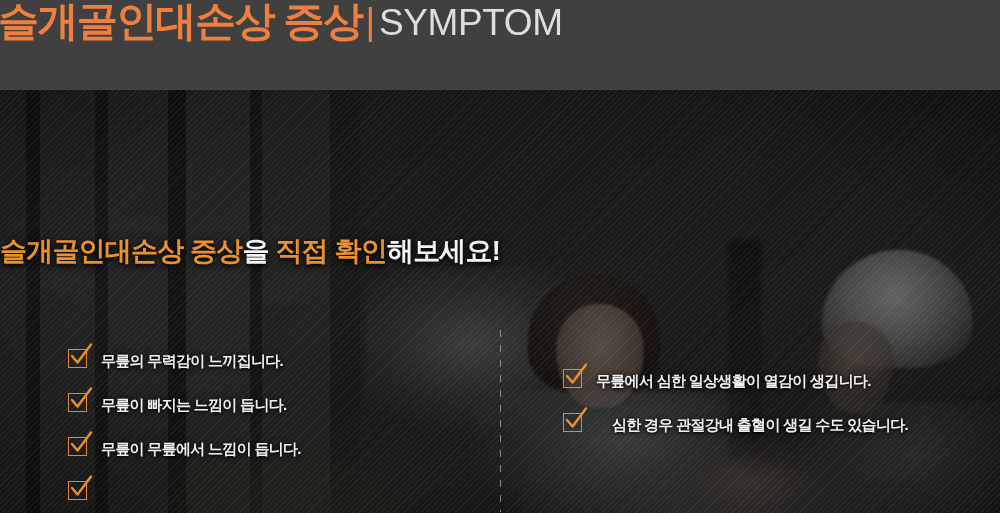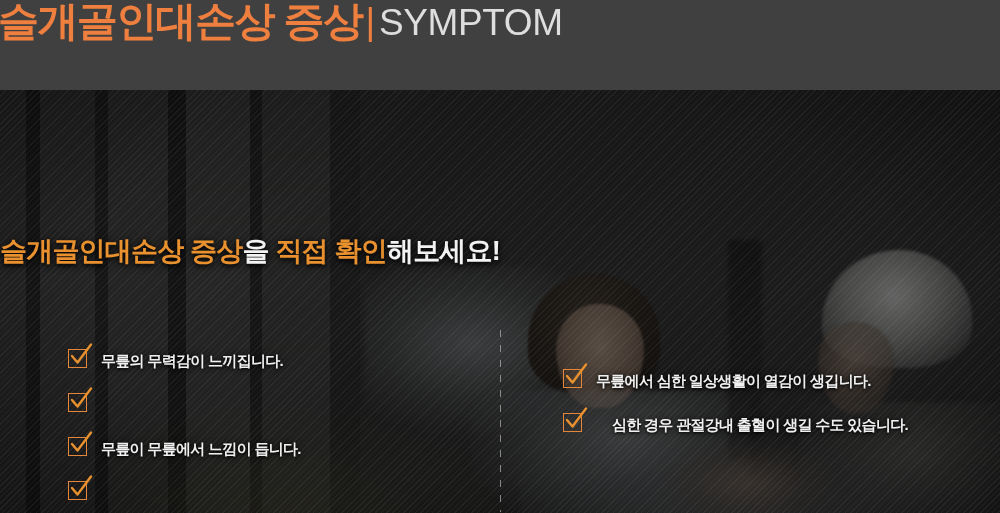--- a/index.html
+++ b/index.html
@@ -374,20 +374,21 @@
           </span>
           <span class="check-label">무릎의 무력감이 느끼집니다.</span>
         </div>
 
         <div class="check-item">
           <span class="cbox">
             <svg viewBox="0 0 27 27" aria-hidden="true">
               <path d="M5 13 L10.5 19.5 L24 1.5" fill="none" stroke="#e8912e" stroke-width="2.4" stroke-linecap="round" stroke-linejoin="round"></path>
             </svg>
           </span>
+          <span class="check-label">무릎이 빠지는 느낌이 듭니다.</span>
         </div>
 
         <div class="check-item">
           <span class="cbox">
             <svg viewBox="0 0 27 27" aria-hidden="true">
               <path d="M5 13 L10.5 19.5 L24 1.5" fill="none" stroke="#e8912e" stroke-width="2.4" stroke-linecap="round" stroke-linejoin="round"></path>
             </svg>
           </span>
           <span class="check-label">무릎이 무릎에서 느낌이 듭니다.</span>
         </div>

